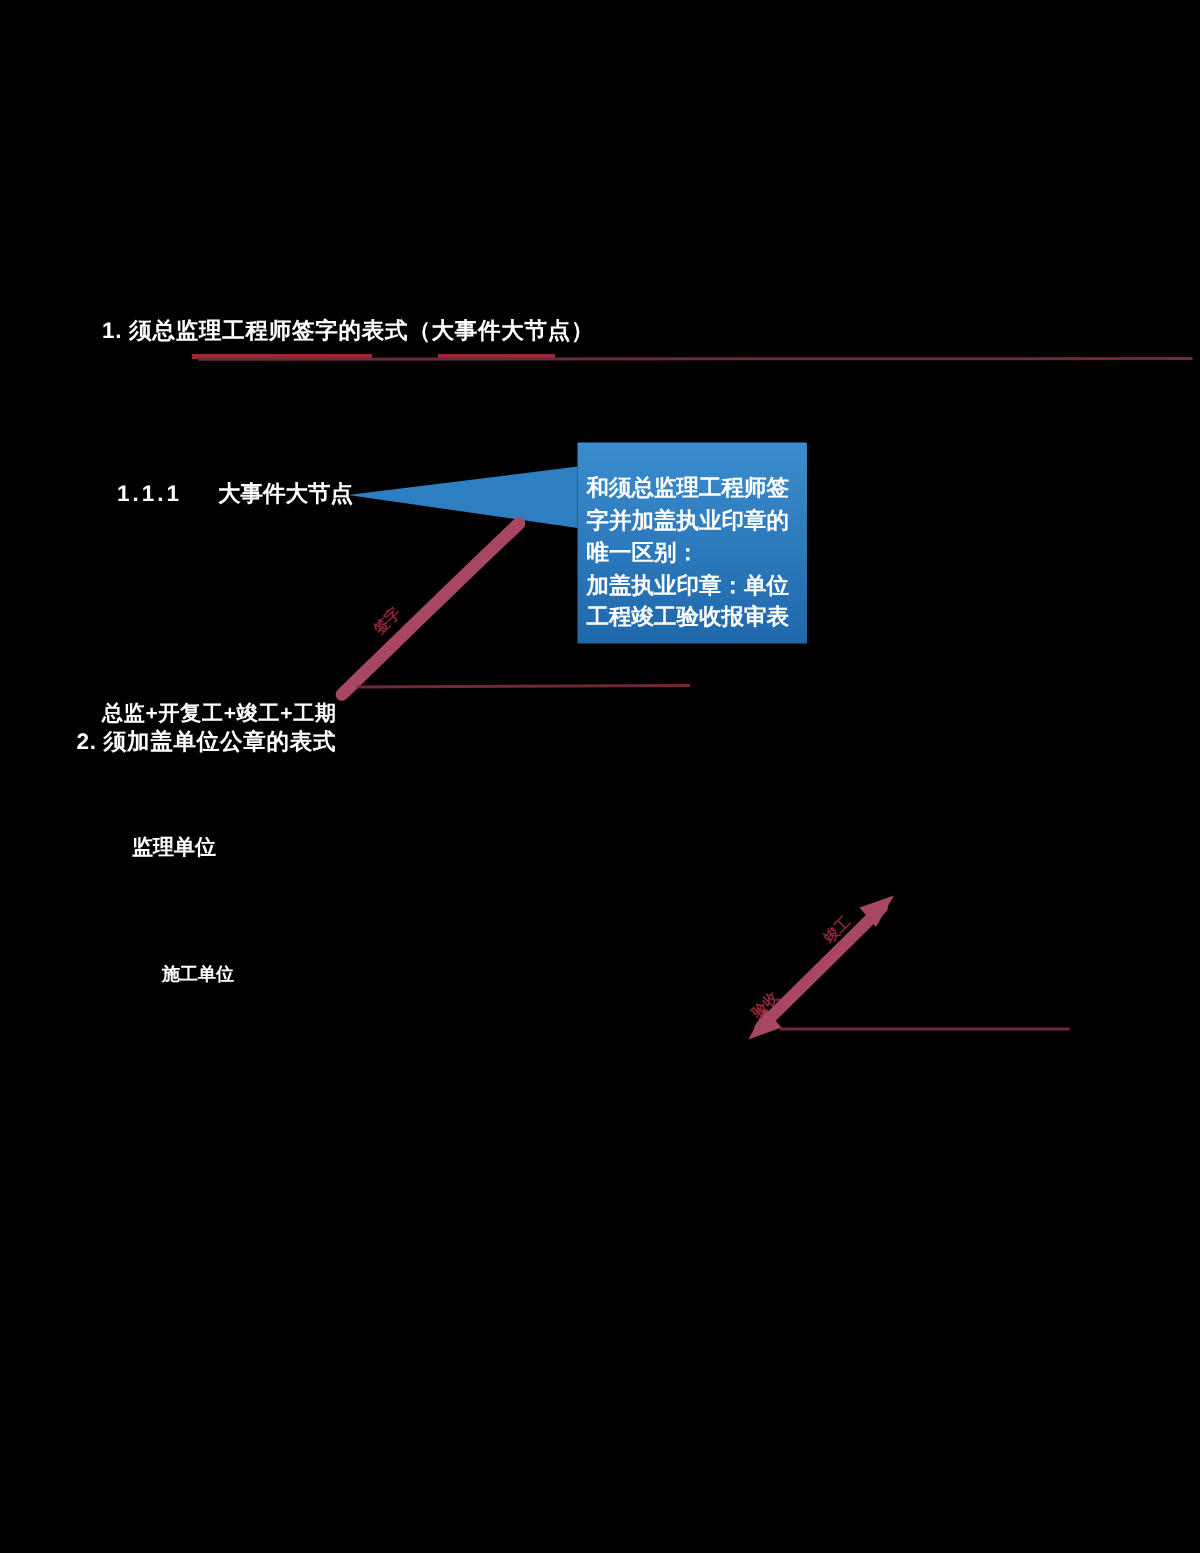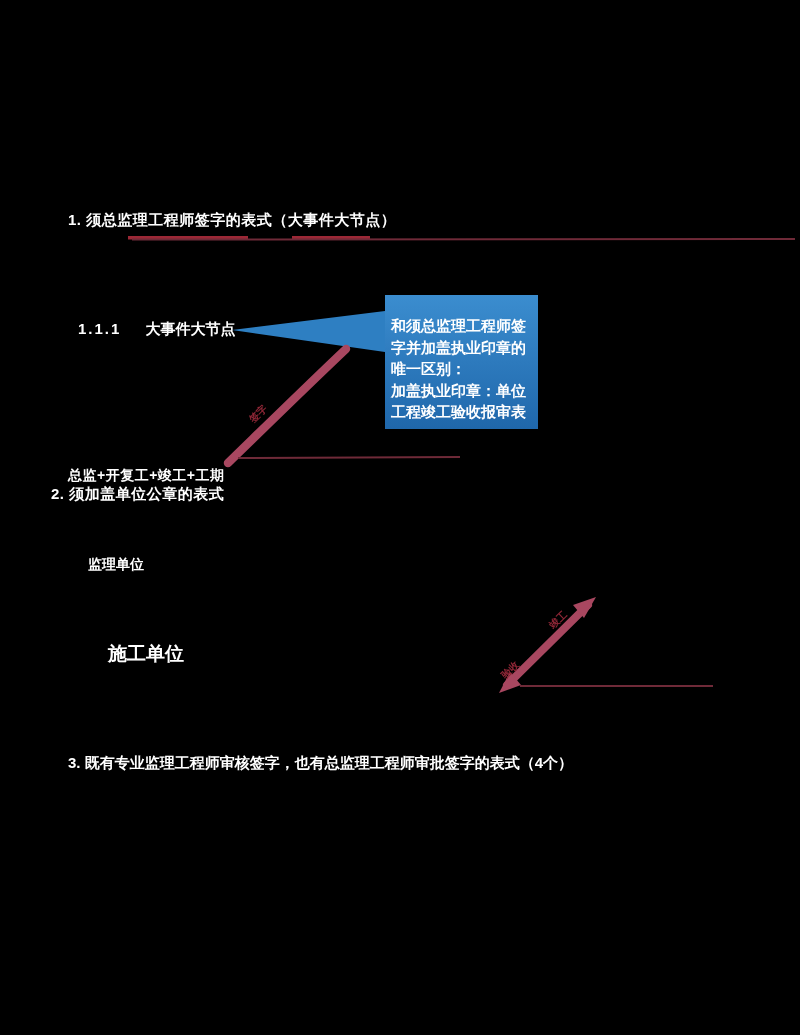--- a/index.html
+++ b/index.html
@@ -8,21 +8,21 @@
     overflow:hidden;font-family:"Liberation Sans",sans-serif;
   }
   .abs{position:absolute;white-space:nowrap;}
   .red{color:#ffffff;font-weight:bold;}
   .h1{left:68px;top:211px;font-size:15px;letter-spacing:0.5px;}
   .subline{left:78px;top:320px;font-size:15px;}
   .subnum{margin-right:24px;letter-spacing:2px;}
   .mnemonic{left:68px;top:434px;font-size:14px;letter-spacing:0.5px;margin-top:33px;}
   .h2{left:51px;top:485px;font-size:15px;letter-spacing:0.5px;text-align:right;}
   .item1{left:88px;top:536px;font-size:14px;margin-top:20px;}
-  .item2{left:108px;top:641px;font-size:19px;text-align:center;}
+  .item2{left:108px;top:641px;font-size:12px;text-align:center;}
   .h3{left:68px;top:754px;font-size:15px;}
   .callout{
     left:385px;top:295px;width:141px;min-height:98px;
     background:linear-gradient(#3b8dcf,#1f67ab);
     color:#fff;font-size:15px;line-height:21.5px;font-weight:bold;
     padding:20px 6px 6px 6px;white-space:pre-line;
   }
   .tinyrot{font-size:10px;font-weight:bold;color:#8e2636;transform:rotate(-44deg);transform-origin:left bottom;}
   svg.overlay{position:absolute;left:0;top:0;}
 </style>
@@ -60,19 +60,18 @@
   <div class="abs callout">和须总监理工程师签字并加盖执业印章的唯一区别：
 加盖执业印章：单位工程竣工验收报审表</div>
 
   <div class="abs red mnemonic">总监+开复工+竣工+工期</div>
 
   <div class="abs red h2">2. 须加盖单位公章的表式</div>
 
   <div class="abs red item1">监理单位</div>
   <div class="abs red item2">施工单位</div>
 
-  <div class="abs red h3">3. 既有专业监理工程师审核签字，也有总监理工程师审批签字的表式（4个）</div>
 
   <div class="abs tinyrot" style="left:256px;top:412px;">签字</div>
   <div class="abs tinyrot" style="left:556px;top:618px;">竣工</div>
   <div class="abs tinyrot" style="left:508px;top:668px;">验收</div>
 
 </div>
 
 </body></html>

